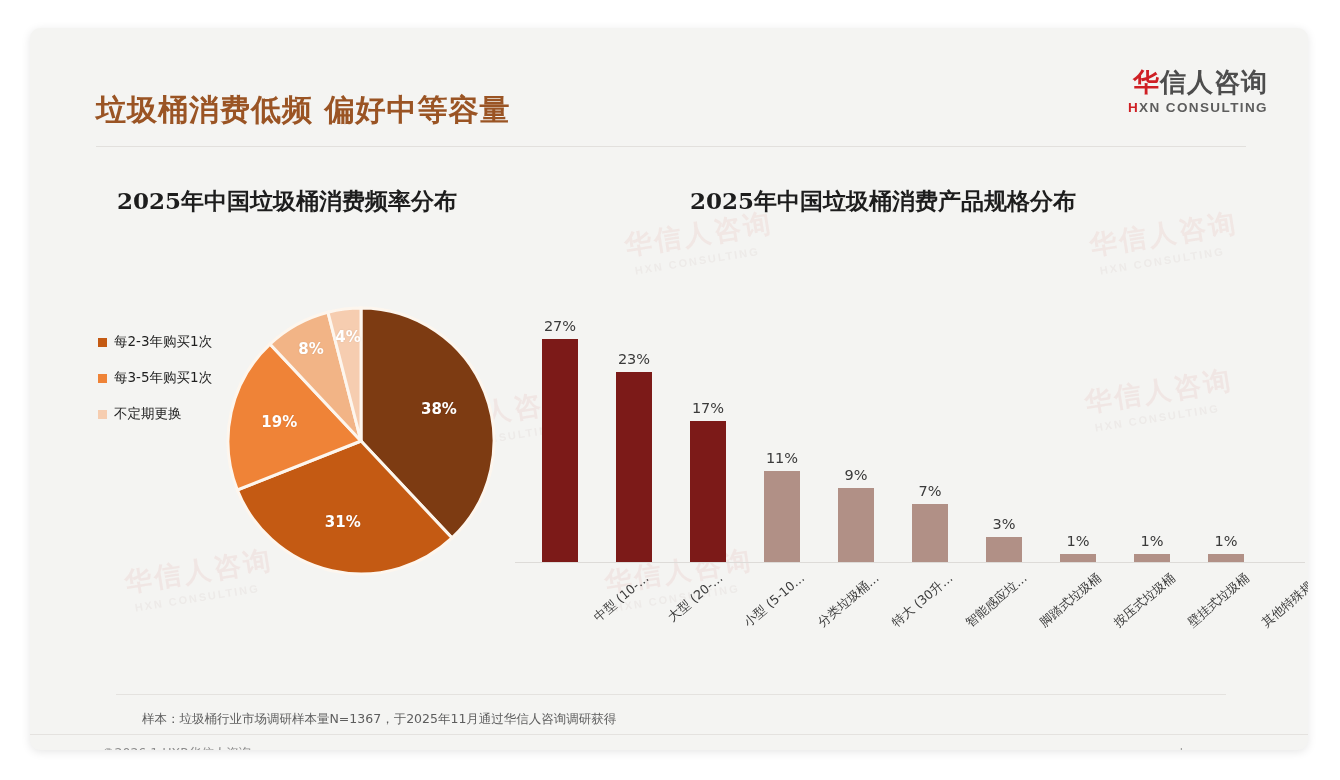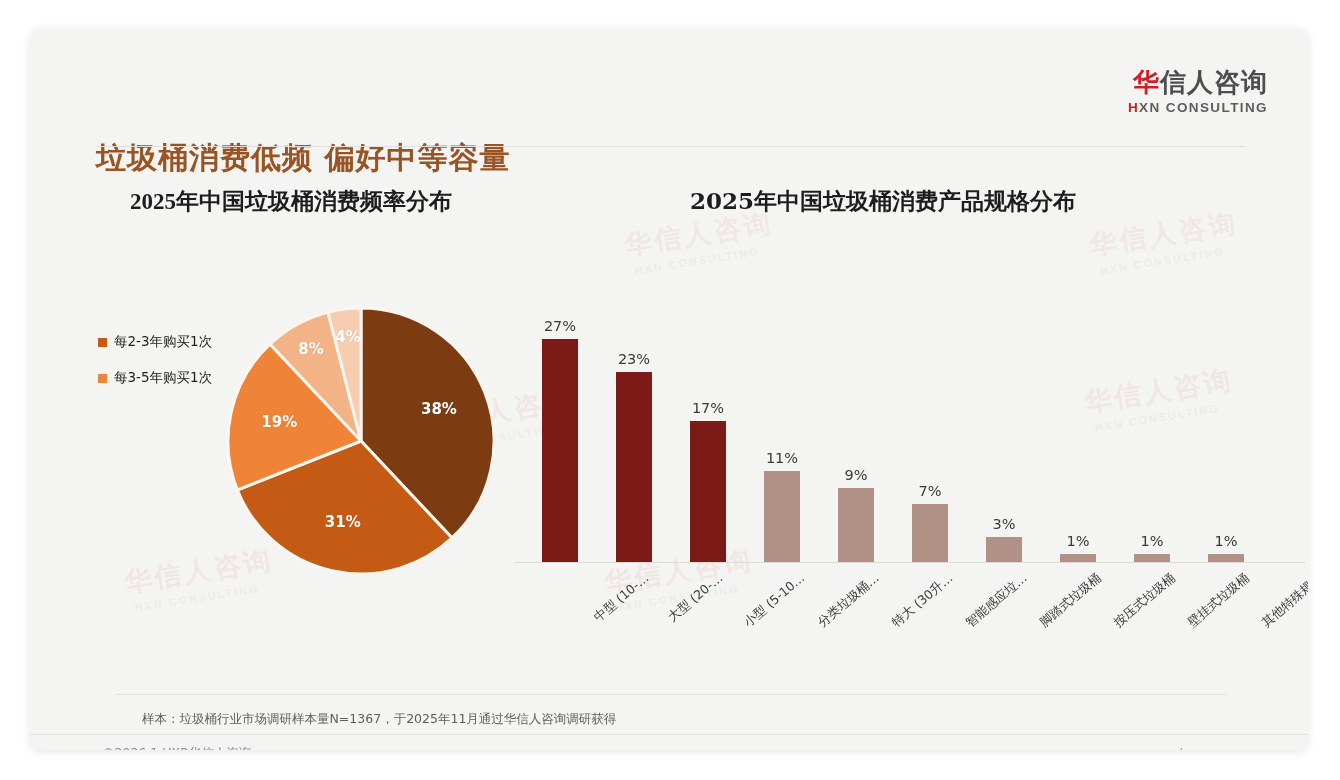--- a/index.html
+++ b/index.html
@@ -36,41 +36,40 @@
     margin-top:2px;margin-left:6px;
   }
 
   
   .header{position:absolute;left:0;top:0;width:100%;height:110px;}
   .page-title{
     position:absolute;left:66px;top:62px;
     font-size:30px;font-weight:700;color:#9a5424;
     letter-spacing:1px;
     font-family:"DejaVu Sans",sans-serif;
-    margin-top:48px;
   }
   .header-rule{
     position:absolute;left:66px;top:118px;width:1150px;height:1px;
     background:#e2e0dd;
   }
   .logo{position:absolute;right:40px;top:40px;text-align:right;}
   .logo-cn{font-size:26px;font-weight:700;letter-spacing:1px;
            font-family:"DejaVu Sans",sans-serif;color:#4d4d4d;line-height:1.1;}
   .logo-cn .hua{color:#cf1f24;}
   .logo-en{font-size:13.5px;font-weight:700;letter-spacing:1.4px;color:#5d5d5d;margin-top:3px;}
   .logo-en .h{color:#cf1f24;}
 
   
   .chart-title{
     position:absolute;
     font-size:23px;font-weight:700;color:#1d1d1d;
     font-family:"DejaVu Serif","Liberation Serif",serif;
     white-space:nowrap;
   }
-  #pie-title{left:100px;top:158px;font-family:Liberation Serif, serif;}
+  #pie-title{left:87px;top:158px;}
   #bar-title{left:660px;top:158px;}
 
   
   .pie-block{position:absolute;left:40px;top:250px;width:460px;height:330px;}
   .legend{position:absolute;left:28px;top:55px;width:150px;}
   .legend-item{display:flex;align-items:flex-start;height:36px;}
   .legend-swatch{width:9px;height:9px;margin-top:5px;margin-right:7px;flex:0 0 auto;}
   .legend-label{
     font-size:13.5px;color:#1f1f1f;line-height:17px;
     font-family:"DejaVu Sans",sans-serif;white-space:nowrap;
@@ -168,20 +167,24 @@
 
   <div class="pie-block">
     <div class="legend" id="pie-legend">
         <div class="legend-item">
           <span class="legend-swatch" style="background: rgb(196, 90, 19);"></span>
           <span class="legend-label">每2-3年购买1次</span>
         </div>
         <div class="legend-item">
           <span class="legend-swatch" style="background: rgb(239, 131, 55);"></span>
           <span class="legend-label">每3-5年购买1次</span>
+        </div>
+        <div class="legend-item">
+          <span class="legend-swatch" style="background: rgb(246, 205, 176);"></span>
+          <span class="legend-label">不定期更换</span>
         </div>
       </div>
     <div class="pie-wrap">
       <svg class="pie-svg" id="pie-svg" width="270" height="270" viewBox="0 0 270 270">
           <path d="M 135 135 L 135 2 A 133 133 0 0 1 226.0447650885156 231.95282744704775 Z" fill="#7d3b12" stroke="#fdf6ee" stroke-width="3"></path>
           <path d="M 135 135 L 226.0447650885156 231.95282744704775 A 133 133 0 0 1 11.339727376862555 183.96056550706214 Z" fill="#c45a13" stroke="#fdf6ee" stroke-width="3"></path>
           <path d="M 135 135 L 11.339727376862555 183.96056550706214 A 133 133 0 0 1 43.95523491148437 38.04717255295229 Z" fill="#ef8337" stroke="#fdf6ee" stroke-width="3"></path>
           <path d="M 135 135 L 43.95523491148437 38.04717255295229 A 133 133 0 0 1 101.92424500707436 6.178439569892049 Z" fill="#f2b486" stroke="#fdf6ee" stroke-width="3"></path>
           <path d="M 135 135 L 101.92424500707436 6.178439569892049 A 133 133 0 0 1 134.99999999999997 2 Z" fill="#f6cdb0" stroke="#fdf6ee" stroke-width="3"></path>
         </svg>

